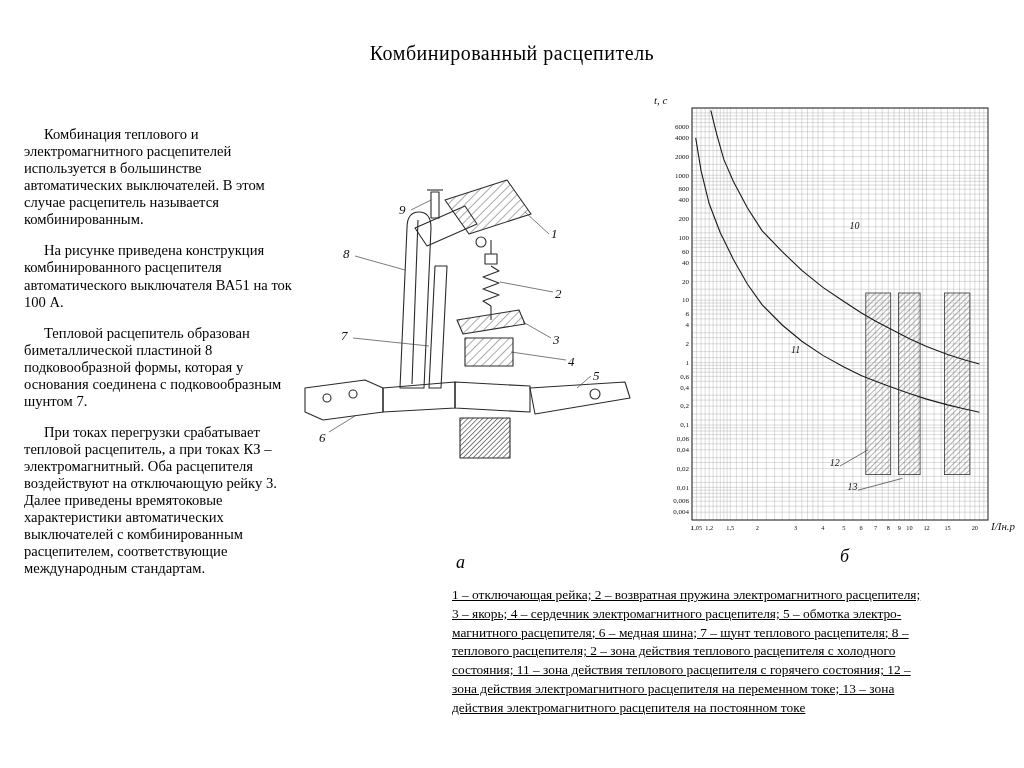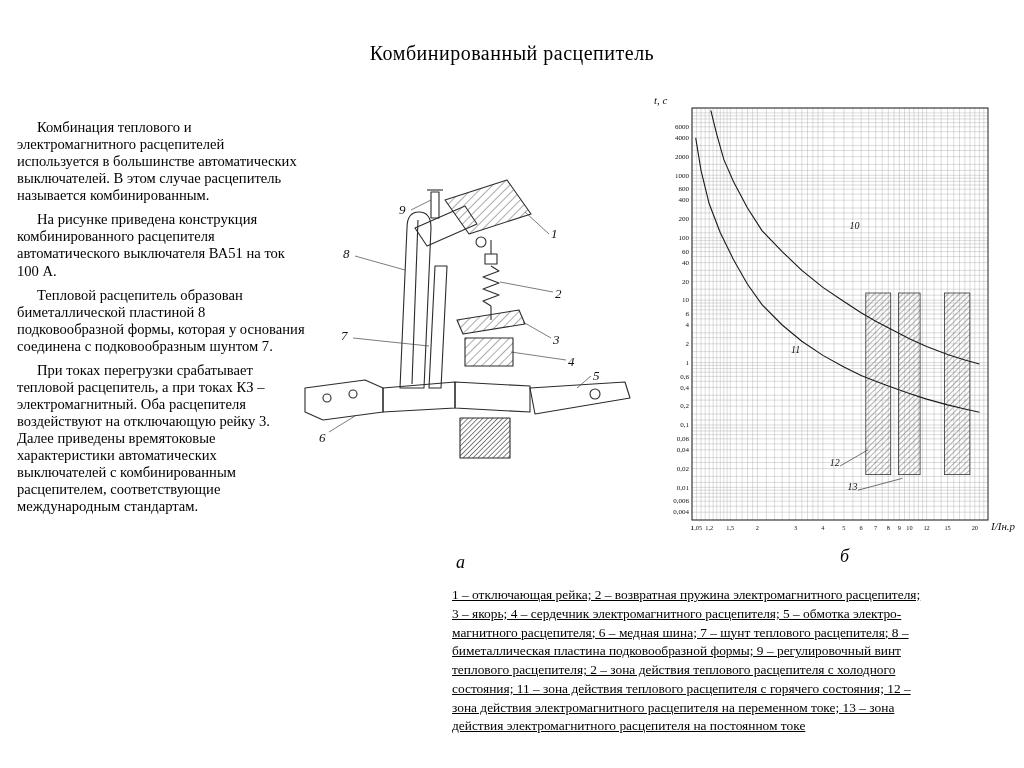--- a/index.html
+++ b/index.html
@@ -3,21 +3,21 @@
 <meta charset="utf-8">
 <style>
   * { margin:0; padding:0; box-sizing:border-box; }
   html,body { width:1024px; height:768px; background:#fff; color:#000;
               font-family:"Liberation Serif","DejaVu Serif",serif; }
   .slide { position:relative; width:1024px; height:768px; background:#ffffff; overflow:hidden; }
   .title { position:absolute; top:24px; left:0; width:100%; text-align:center;
            font-size:20px; font-weight:400; letter-spacing:0.5px;margin-top:18px; }
   .body-text { position:absolute; left:10px; top:112px; width:304px;
                font-size:14.6px; line-height:1.17; }
-  .body-text p { text-indent:20px; margin:7px; }
+  .body-text p { text-indent:20px; margin:14px; }
   .figure-a { position:absolute; left:295px; top:170px; width:340px; height:410px; }
   .figure-b { position:absolute; left:644px; top:88px; width:380px; height:478px; }
   .fig-label { position:absolute; font-style:italic; font-size:18px; }
   .fig-label-a { left:456px; top:552px; }
   .fig-label-b { left:840px; top:546px; }
   .caption { position:absolute; left:452px; top:586px; width:508px;
              font-size:13.4px; line-height:1.40;text-decoration:underline; }
   .caption div { white-space:nowrap; }
   svg text { font-family:"Liberation Serif","DejaVu Serif",serif; }
 </style>
@@ -330,20 +330,19 @@
         </g>
       </svg>
   </div>
 
   <div class="fig-label fig-label-b">б</div>
 
   <div class="caption">
     <div>1 – отключающая рейка; 2 – возвратная пружина электромагнитного расцепителя;</div>
     <div>3 – якорь; 4 – сердечник электромагнитного расцепителя; 5 – обмотка электро-</div>
     <div>магнитного расцепителя; 6 – медная шина; 7 – шунт теплового расцепителя; 8 –</div>
-    <div>биметаллическая пластина подковообразной формы; 9 – регулировочный винт</div>
     <div>теплового расцепителя; 2 – зона действия теплового расцепителя с холодного</div>
     <div>состояния; 11 – зона действия теплового расцепителя с горячего состояния; 12 –</div>
     <div>зона действия электромагнитного расцепителя на переменном токе; 13 – зона</div>
     <div>действия   электромагнитного расцепителя на постоянном токе</div>
   </div>
 
 </div>
 
 </body></html>

